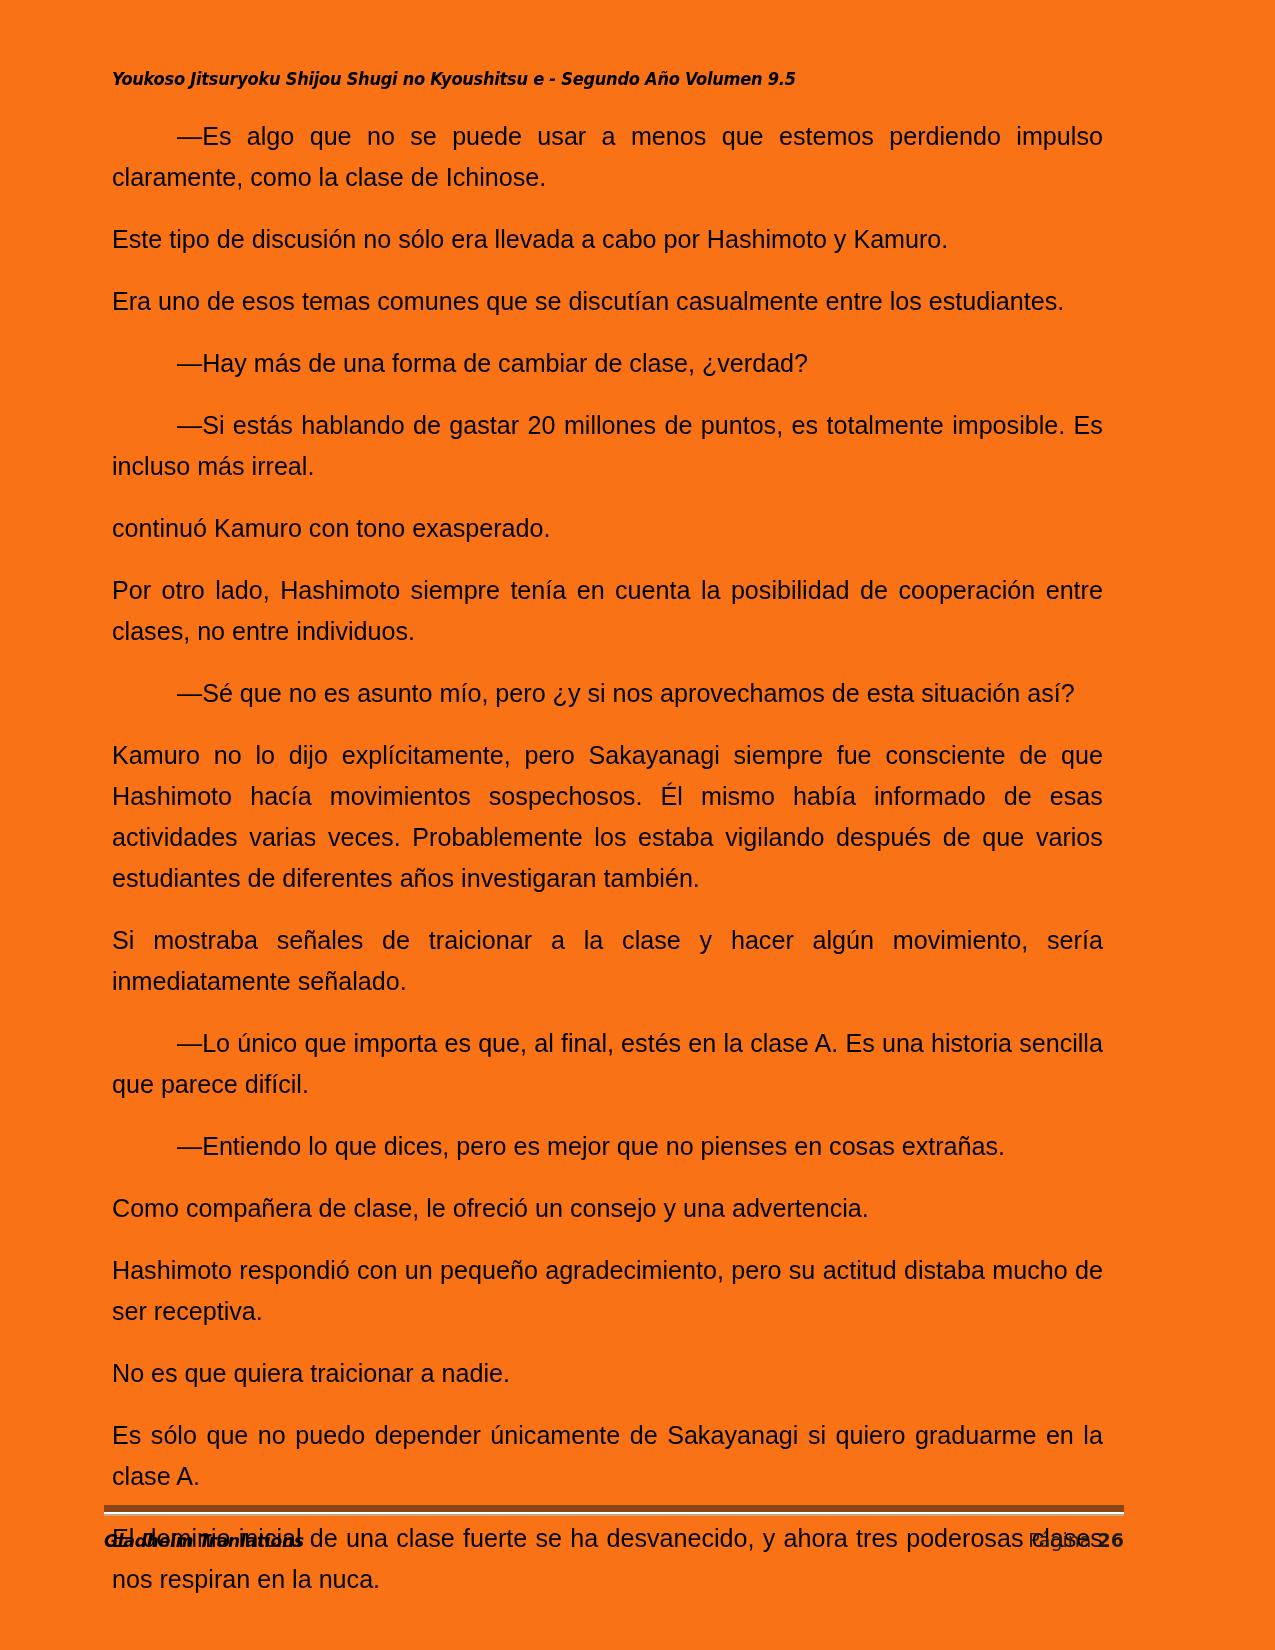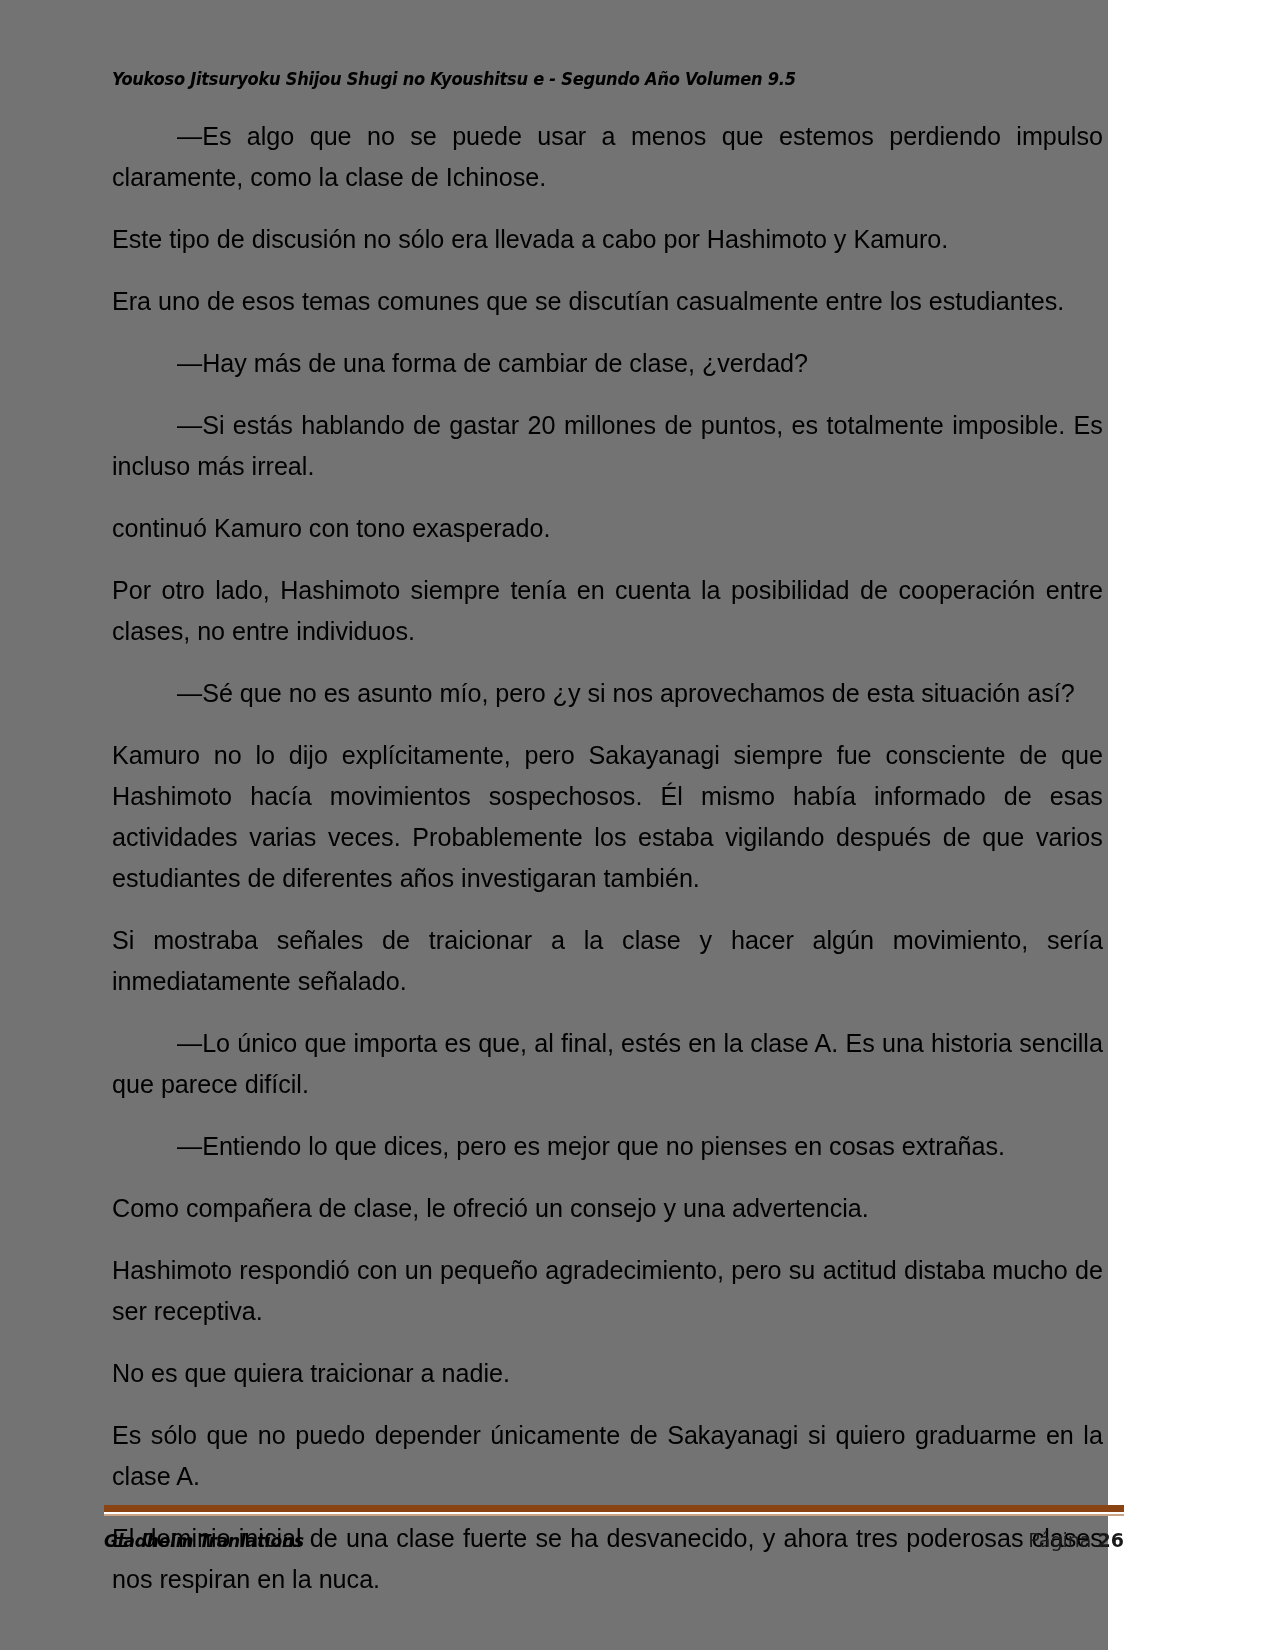--- a/index.html
+++ b/index.html
@@ -13,23 +13,23 @@
     height: 1650px;
     position: relative;
     font-family: "Liberation Sans", "DejaVu Sans", sans-serif;
     color: #000000;
     overflow: hidden;
   }
 
   .page {
     position: absolute;
     inset: 0;
-    width: 1108px;
+    width: 1275px;
     height: 1650px;
-    background: #737373;
+    background: #f97316;
   }
 
   
   .header {
     position: absolute;
     left: 112px;
     top: 68px;
     width: 1010px;
     height: 30px;
   }

